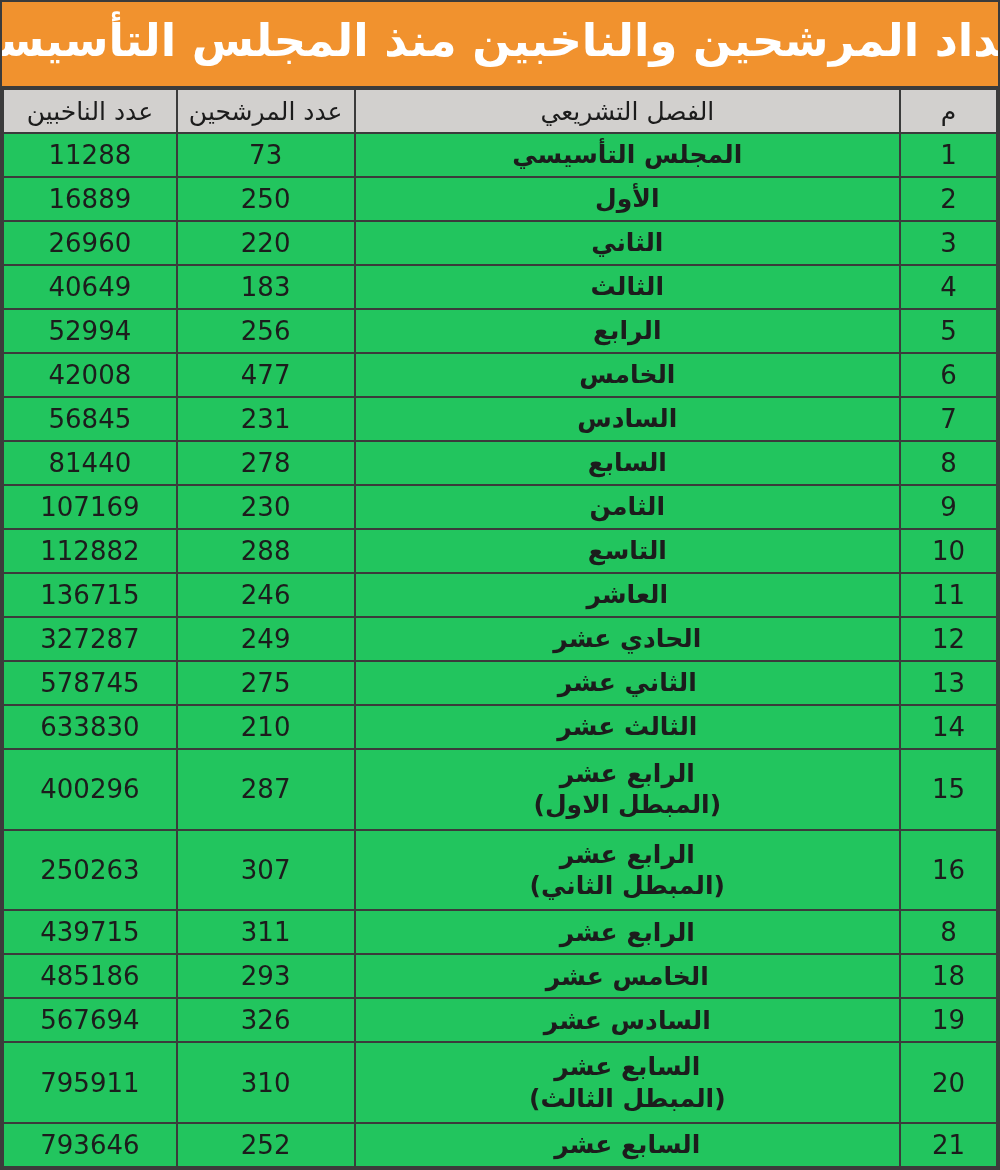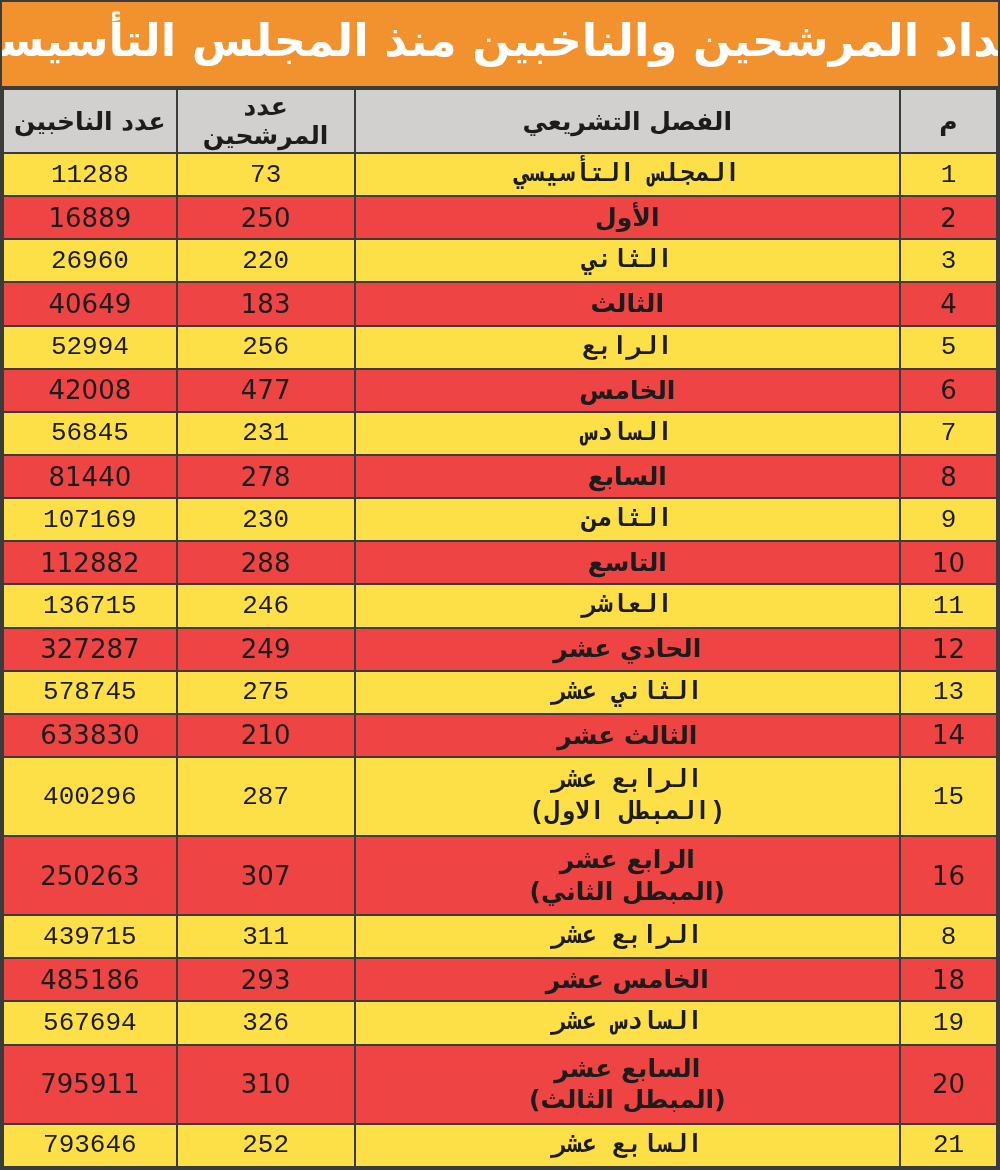--- a/index.html
+++ b/index.html
@@ -49,27 +49,27 @@
   col.c-voters     { width: 172px; }
   th, td {
     border: 2px solid #3b3b3b;
     text-align: center;
     vertical-align: middle;
     padding: 2px 4px;
   }
   thead th {
     background: #d2d0ce;
     font-size: 25px;
-    font-weight: bold;
+    font-weight: normal;
     height: 44px;
   }
   tbody tr       { height: 42px; }
   tbody tr.tall  { height: 77px; }
-  tbody tr.odd td  { background: #fde047; font-family: Liberation Mono, monospace; }
-  tbody tr.even td { background: #ef4444; }
+  tbody tr.odd td  { background: #22c55e; }
+  tbody tr.even td { background: #22c55e; }
   td.num {
     font-size: 26px;
     font-weight: normal;
     font-family: "DejaVu Sans", sans-serif;
     direction: ltr;
   }
   td.term-cell { font-size: 25px; font-weight: bold; }
   .term-line   { line-height: 1.25; }
 </style>
 </head>

